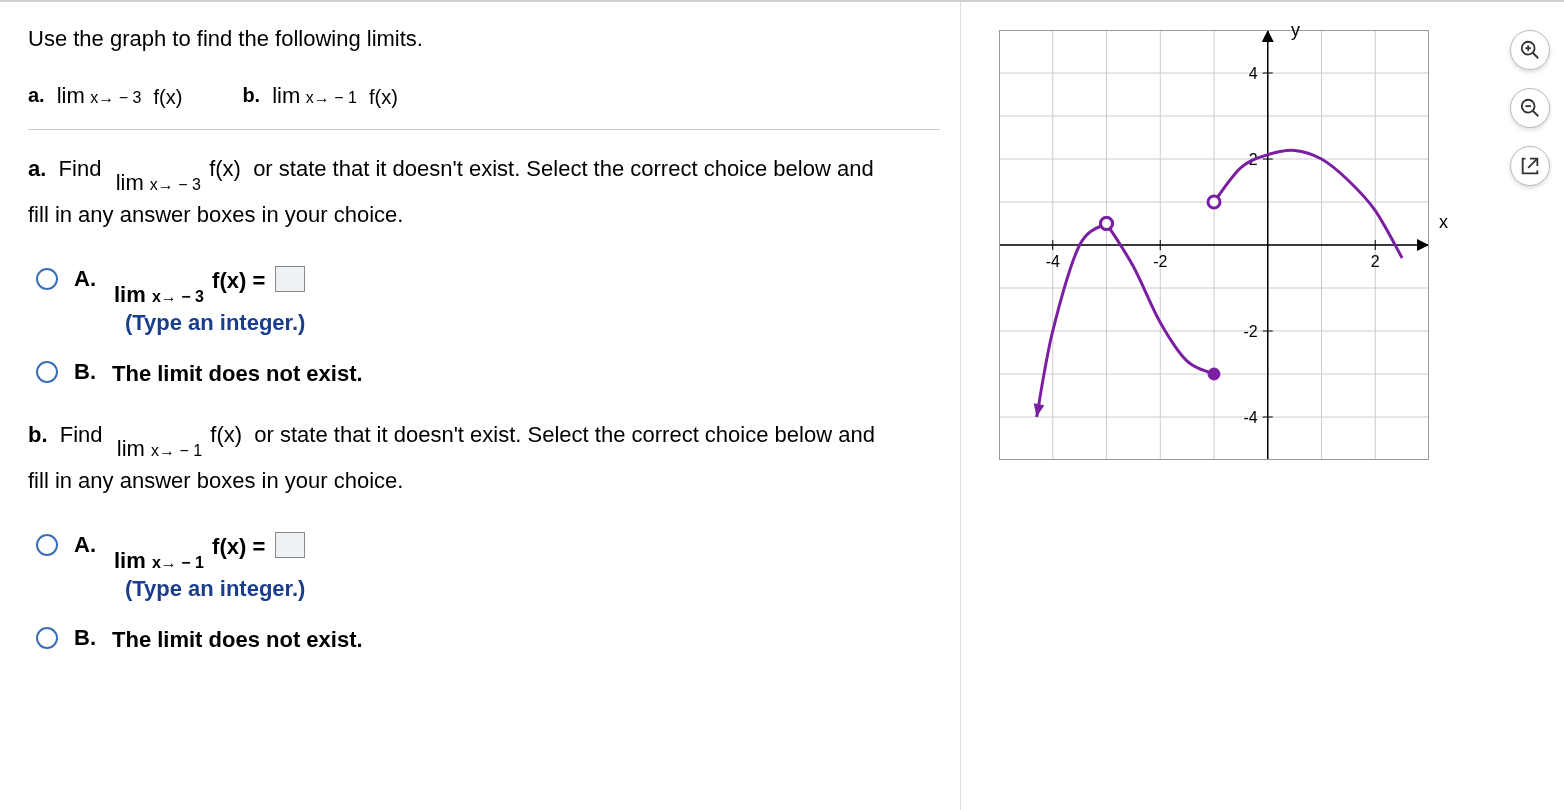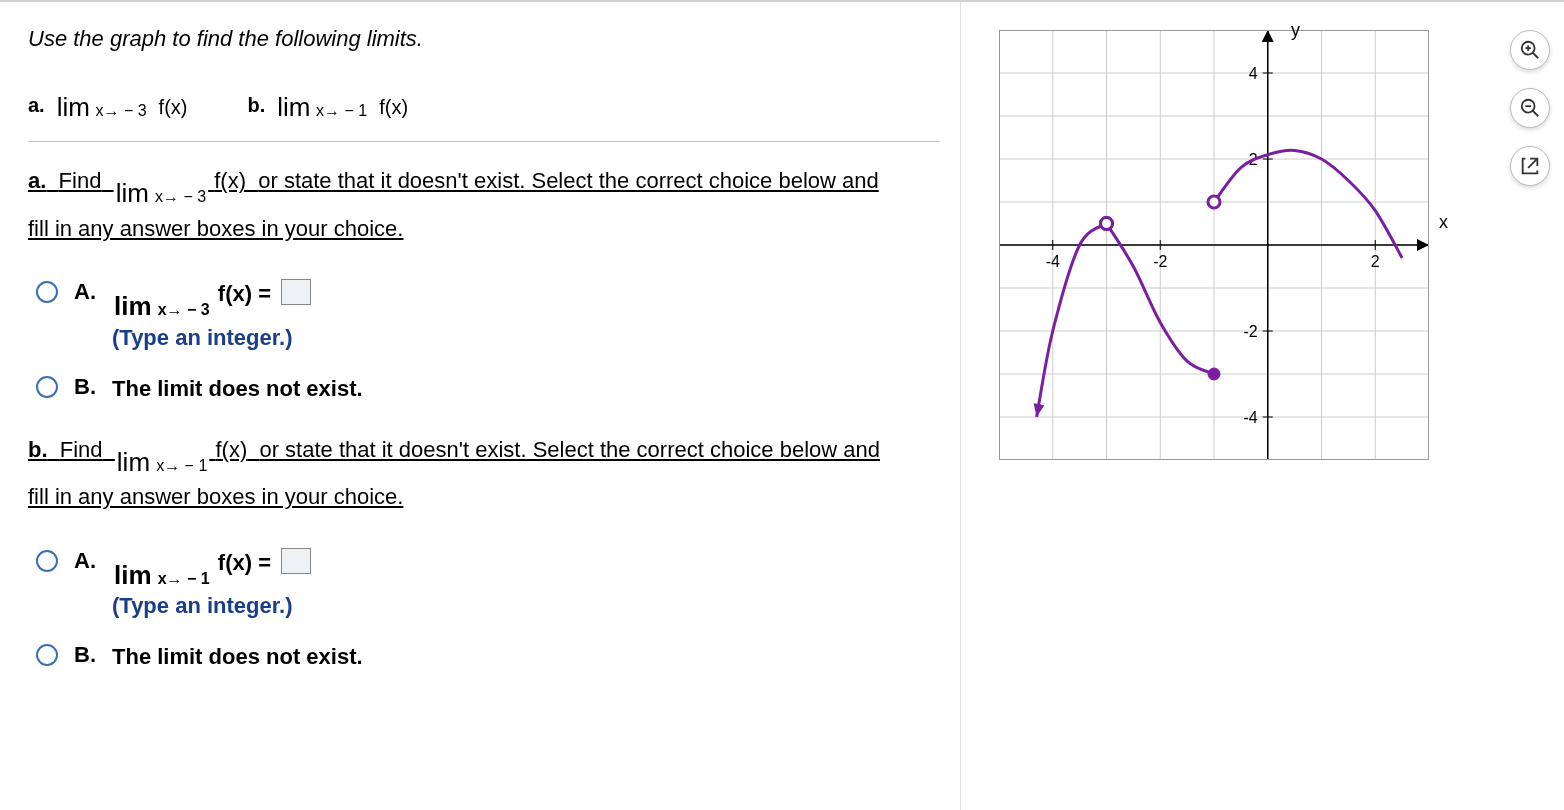--- a/index.html
+++ b/index.html
@@ -22,36 +22,36 @@
     padding: 24px 20px 20px 28px;
   }
   .right-col {
     position: absolute;
     left: 960px;
     top: 0;
     width: 604px;
     height: 810px;
     border-left: 1px solid #e0e0e0;
   }
-  .intro { font-size: 22px; margin-bottom: 42px; font-style: italic; }
+  .intro { font-size: 22px; margin-bottom: 32px; }
   .parts-row { display: flex; gap: 60px; margin-bottom: 20px; }
   .part { display: flex; align-items: flex-start; gap: 10px; }
   .bold { font-weight: bold; }
   .limit {
     display: inline-flex; flex-direction: column; align-items: center;
     line-height: 1.05; margin: 0 2px;
     vertical-align: top;
   }
-  .limit .top { font-size: 26px; }
+  .limit .top { font-size: 22px; }
   .limit .bot { font-size: 16px; text-align: center; }
   hr.div {
     border: none; border-top: 1px solid #c8c8c8;
     margin: 12px 0 18px 0;
   }
-  .qtext { font-size: 22px; line-height: 1.9; margin-bottom: 28px; text-decoration: underline; }
+  .qtext { font-size: 22px; line-height: 1.9; margin-bottom: 28px; }
   .inline-lim { display: inline-block; vertical-align: -14px; }
   .choices { margin-left: 8px; }
   .choice-row {
     display: flex; align-items: flex-start; gap: 16px;
     margin-bottom: 18px;
   }
   .radio {
     width: 22px; height: 22px; border: 2px solid #3a6fb7; border-radius: 50%;
     flex: 0 0 22px; margin-top: 4px;
     background: #fff;
@@ -59,21 +59,21 @@
   .choice-label { font-weight: bold; min-width: 22px; font-size: 22px; padding-top: 2px;}
   .choice-body { font-size: 22px; line-height: 1.5; font-weight: bold; }
   .ansbox {
     display: inline-block;
     width: 30px; height: 26px;
     border: 1px solid #888;
     background: #eef2f5;
     vertical-align: -4px;
     margin-left: 4px;
   }
-  .hint { color: #1a3e8c; }
+  .hint { color: #1a3e8c; text-align: right; }
   
   .graph-wrap {
     position: absolute;
     left: 38px; top: 28px;
     width: 430px; height: 430px;
   }
   .axis-label {
     position: absolute;
     font-size: 18px;
   }

